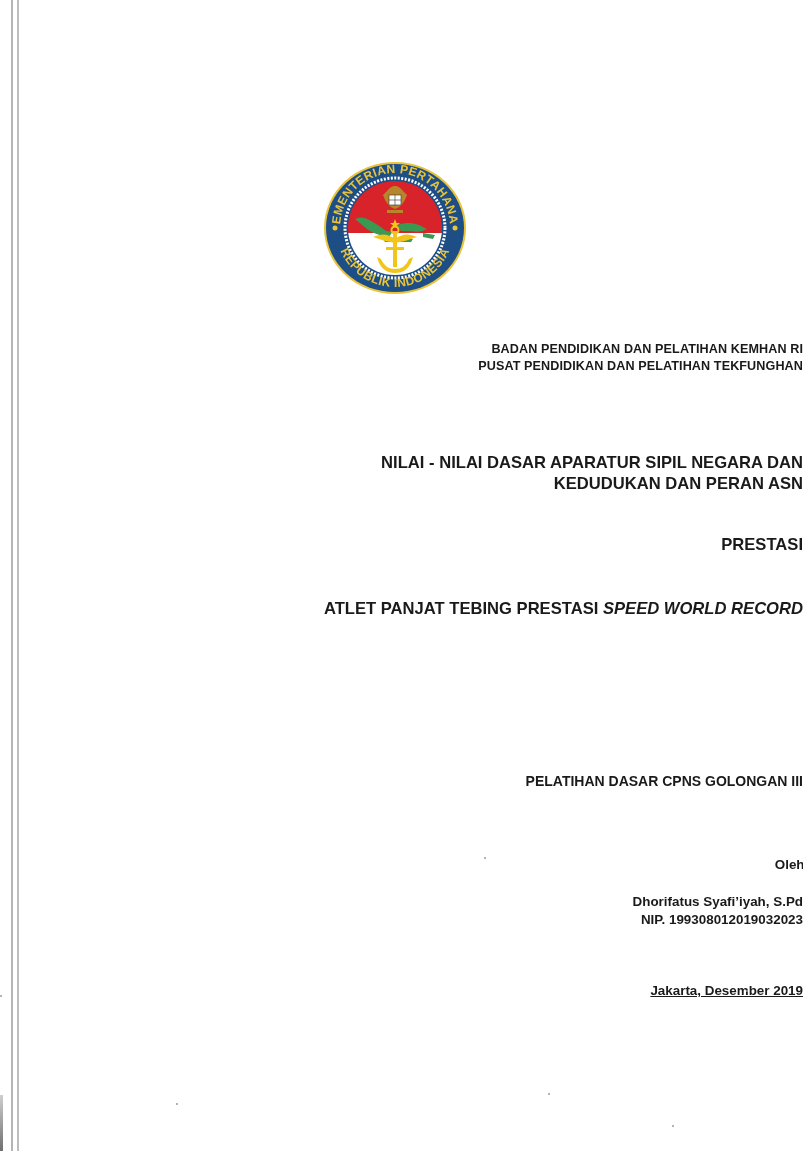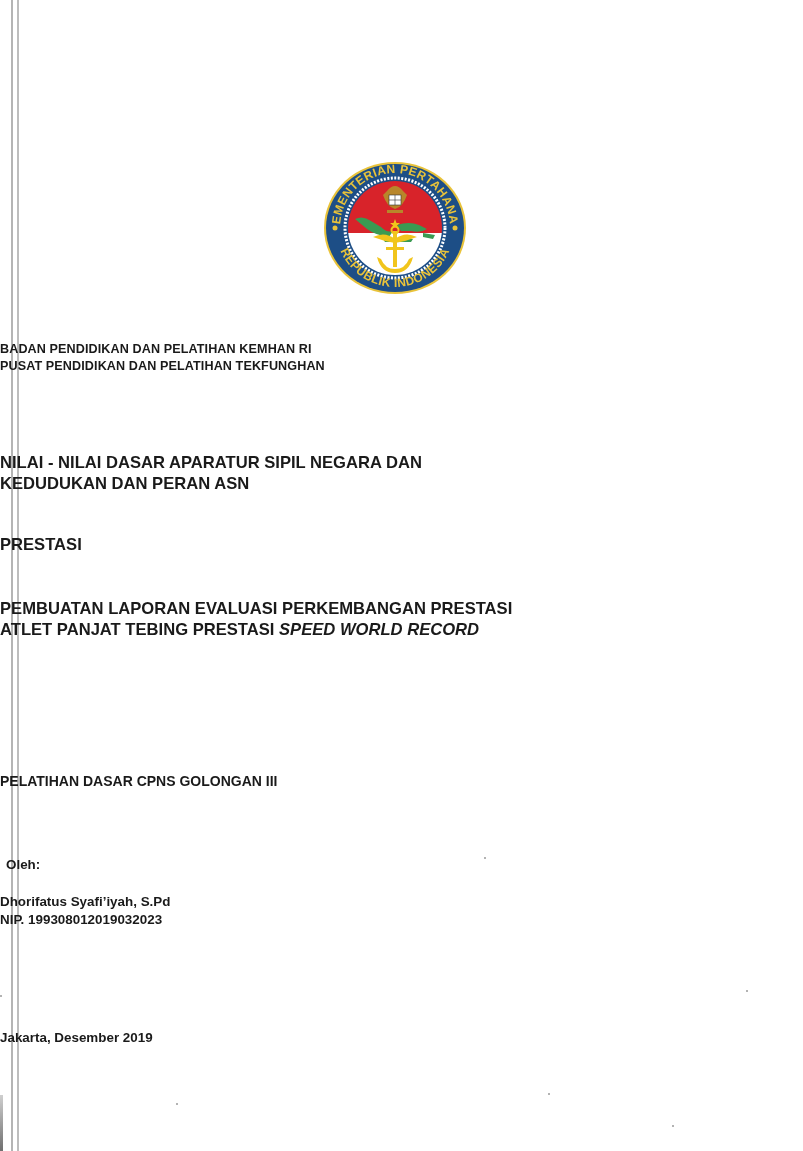--- a/index.html
+++ b/index.html
@@ -36,21 +36,21 @@
       position: absolute;
       left: 323px;
       top: 161px;
       width: 144px;
       height: 134px;
     }
     .block {
       position: absolute;
       left: 0;
       width: 803px;
-      text-align: left;
+      text-align: right;
       font-weight: bold;
     }
     .block .ln { display: block; white-space: nowrap; }
     .inst {
       top: 341px;
       font-size: 12.6px;
       line-height: 17px;
       letter-spacing: 0.1px;
     }
     .title {
@@ -79,23 +79,24 @@
       font-size: 13.4px;
       line-height: 18px;
       padding-left: 6px;
     }
     .author {
       top: 893px;
       font-size: 13.4px;
       line-height: 18px;
     }
     .place {
-      top: 1029px;
+      top: 982px;
       font-size: 13.4px;
       line-height: 18px;
+      text-decoration: underline;
     }
     .speck {
       position: absolute;
       width: 2px;
       height: 2px;
       background: #9a9a9a;
       border-radius: 1px;
     }
   </style>
 </head>
@@ -155,21 +156,20 @@
 <div class="block title">
   <span class="ln">NILAI - NILAI DASAR APARATUR SIPIL NEGARA DAN</span>
   <span class="ln">KEDUDUKAN DAN PERAN ASN</span>
 </div>
 
 <div class="block tentang">
   <span class="ln">PRESTASI</span>
 </div>
 
 <div class="block subject">
-  <span class="ln">PEMBUATAN LAPORAN EVALUASI PERKEMBANGAN PRESTASI</span>
   <span class="ln"><span>ATLET PANJAT TEBING PRESTASI </span><em>SPEED WORLD RECORD</em></span>
 </div>
 
 <div class="block training">
   <span class="ln">PELATIHAN DASAR CPNS GOLONGAN III</span>
 </div>
 
 <div class="block oleh">
   <span class="ln">Oleh:</span>
 </div>

